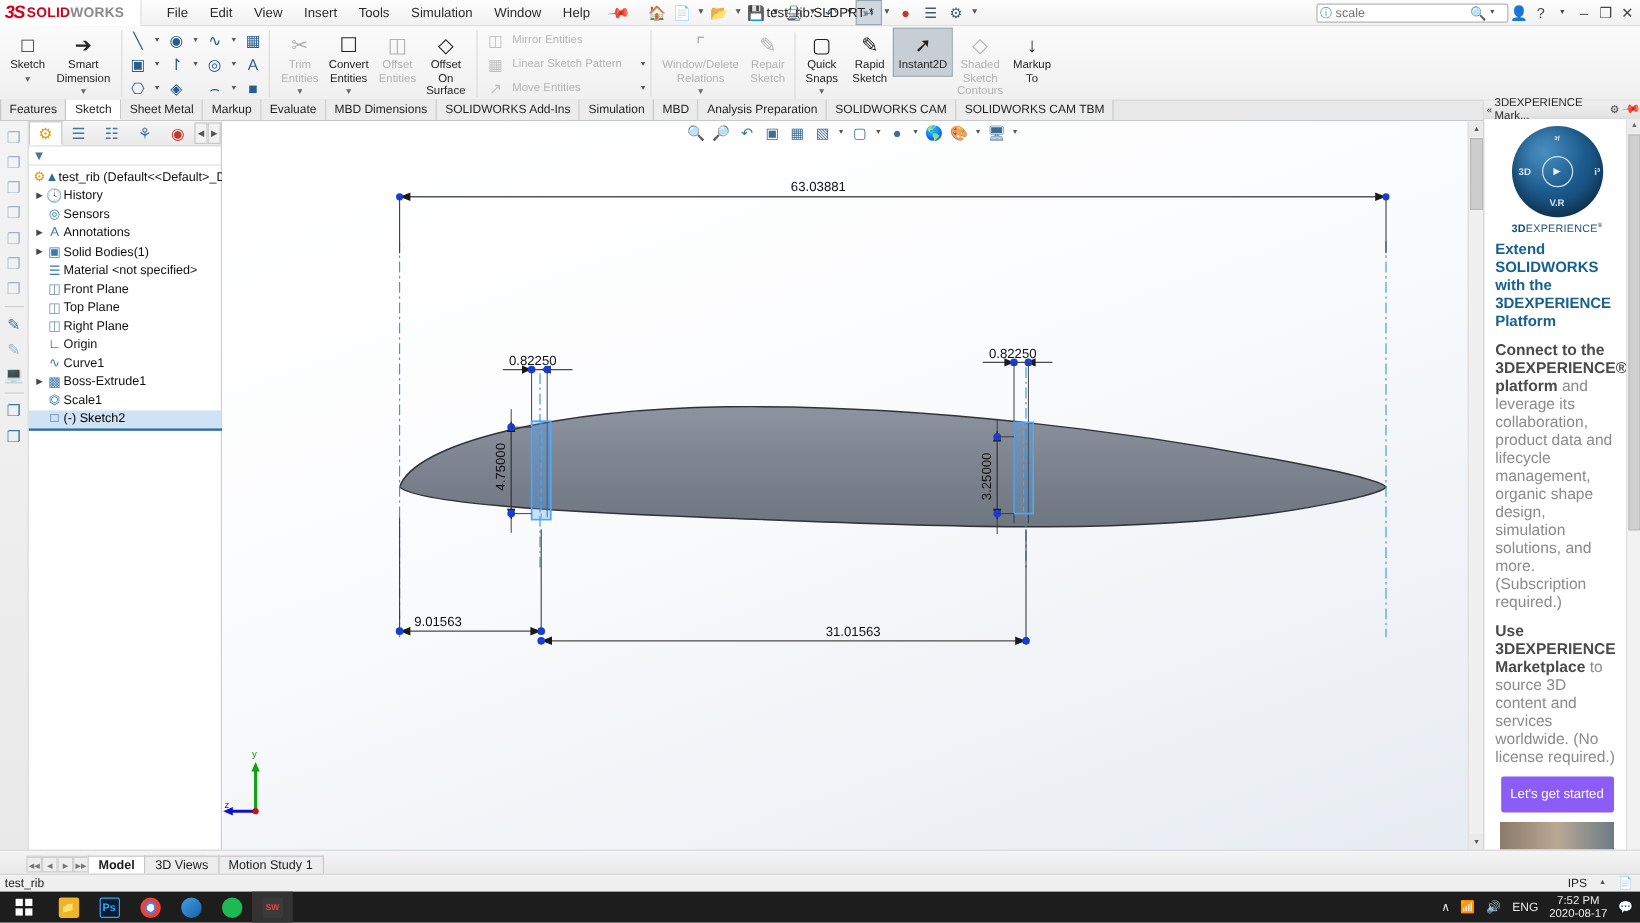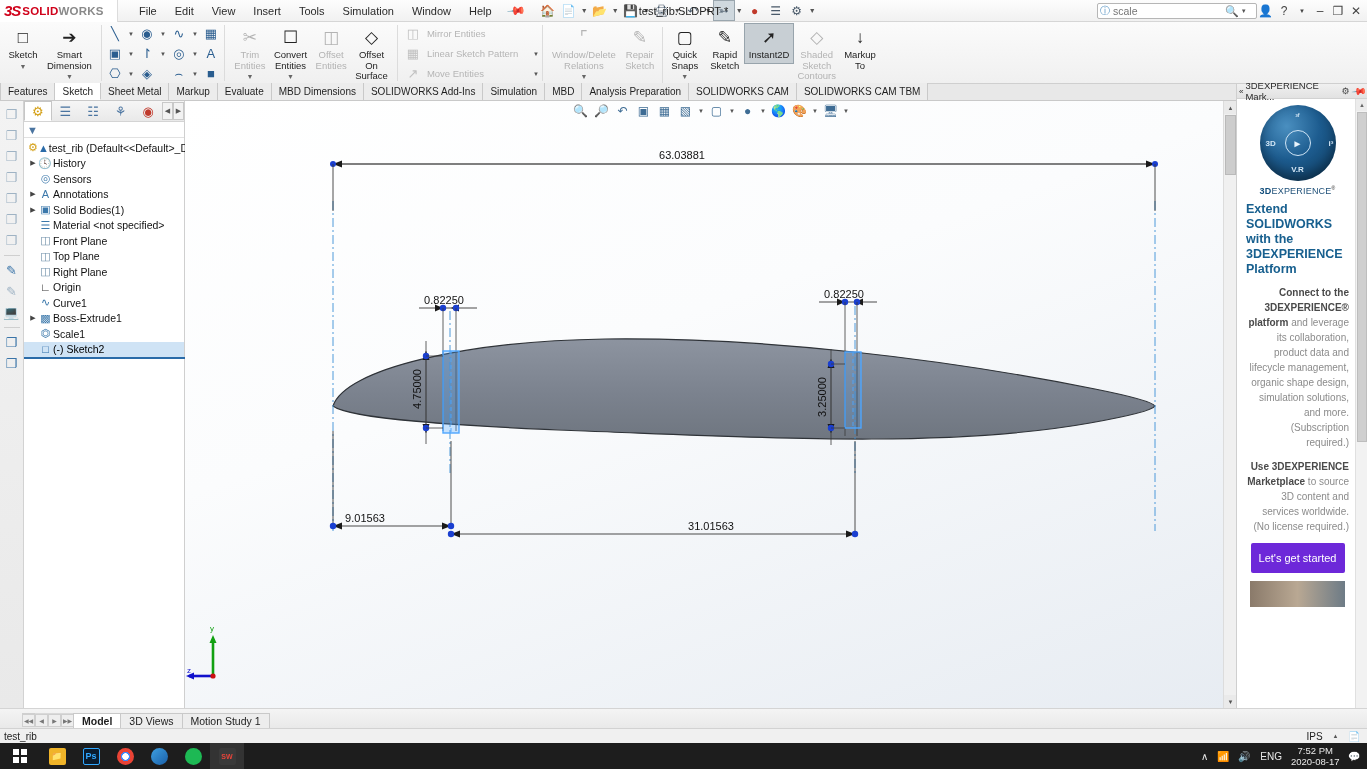--- a/index.html
+++ b/index.html
@@ -190,24 +190,24 @@
   .tp-disc .q { position:absolute; color:#d3e6f5; font-size:8px; font-weight:bold; }
   .q-top { top:7px; left:50%; transform:translateX(-50%); }
   .q-left { left:6px; top:50%; transform:translateY(-50%); }
   .q-right { right:2px; top:50%; transform:translateY(-50%); }
   .q-bot { bottom:7px; left:50%; transform:translateX(-50%); }
   .tp-wordmark { margin-top:4px; font-size:9px; letter-spacing:.2px; }
   .tp-wordmark b { color:#0f4c7a; }
   .tp-wordmark span { color:#21527a; }
   .tp-wordmark sup { font-size:5px; }
   .tp-h1 { font-size:12.5px; font-weight:bold; color:#18608f; line-height:15px; margin-bottom:8px; }
-  .tp-p { font-size:10px; color:#8b8b8b; line-height:15px; margin-bottom:9px;text-align:right; }
+  .tp-p { font-size:13px; color:#8b8b8b; line-height:15px; margin-bottom:9px; }
   .tp-p b { color:#4a4a4a; }
   .tp-cta {
-    display:block; width:94px; margin:4px auto 8px auto; background:#6d28d9; color:#fff;
+    display:block; width:94px; margin:4px auto 8px auto; background:#8b5cf6; color:#fff;
     text-align:center; font-size:11px; line-height:14px; padding:8px 4px; border:0; border-radius:2px;
     font-family:"Liberation Sans",sans-serif; cursor:pointer;
   }
   .tp-img { width:95px; height:26px; margin:0 auto; background:linear-gradient(90deg,#8a7a6a,#b9a893,#6d7b86); }
 
   
   .docbottom {
     position:absolute; top:708px; left:0; width:1367px; height:20px;
     background:linear-gradient(#f4f4f4,#e9e9e9); border-top:1px solid #d4d4d4;
     display:flex; align-items:center;

